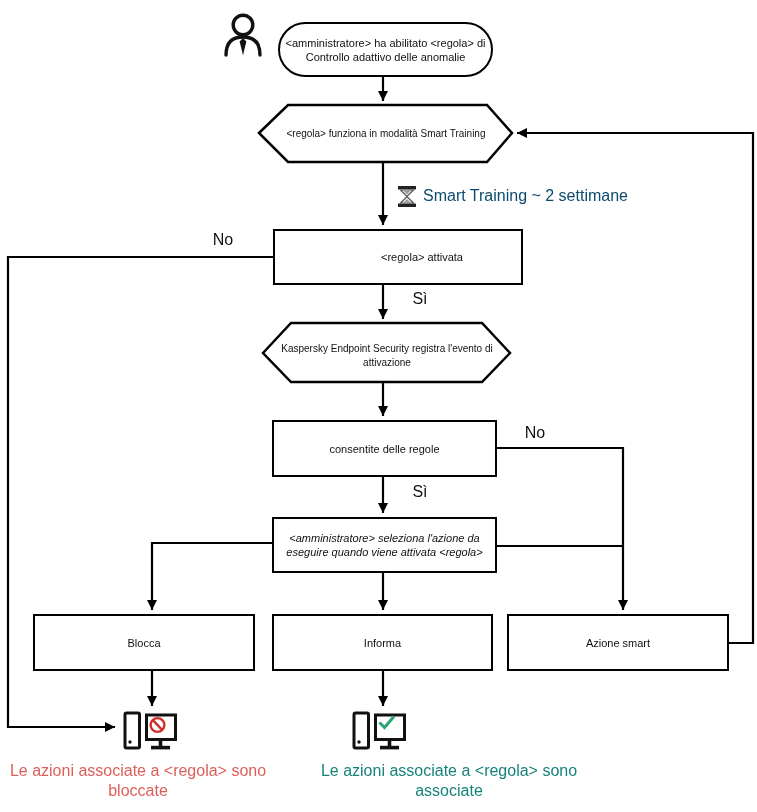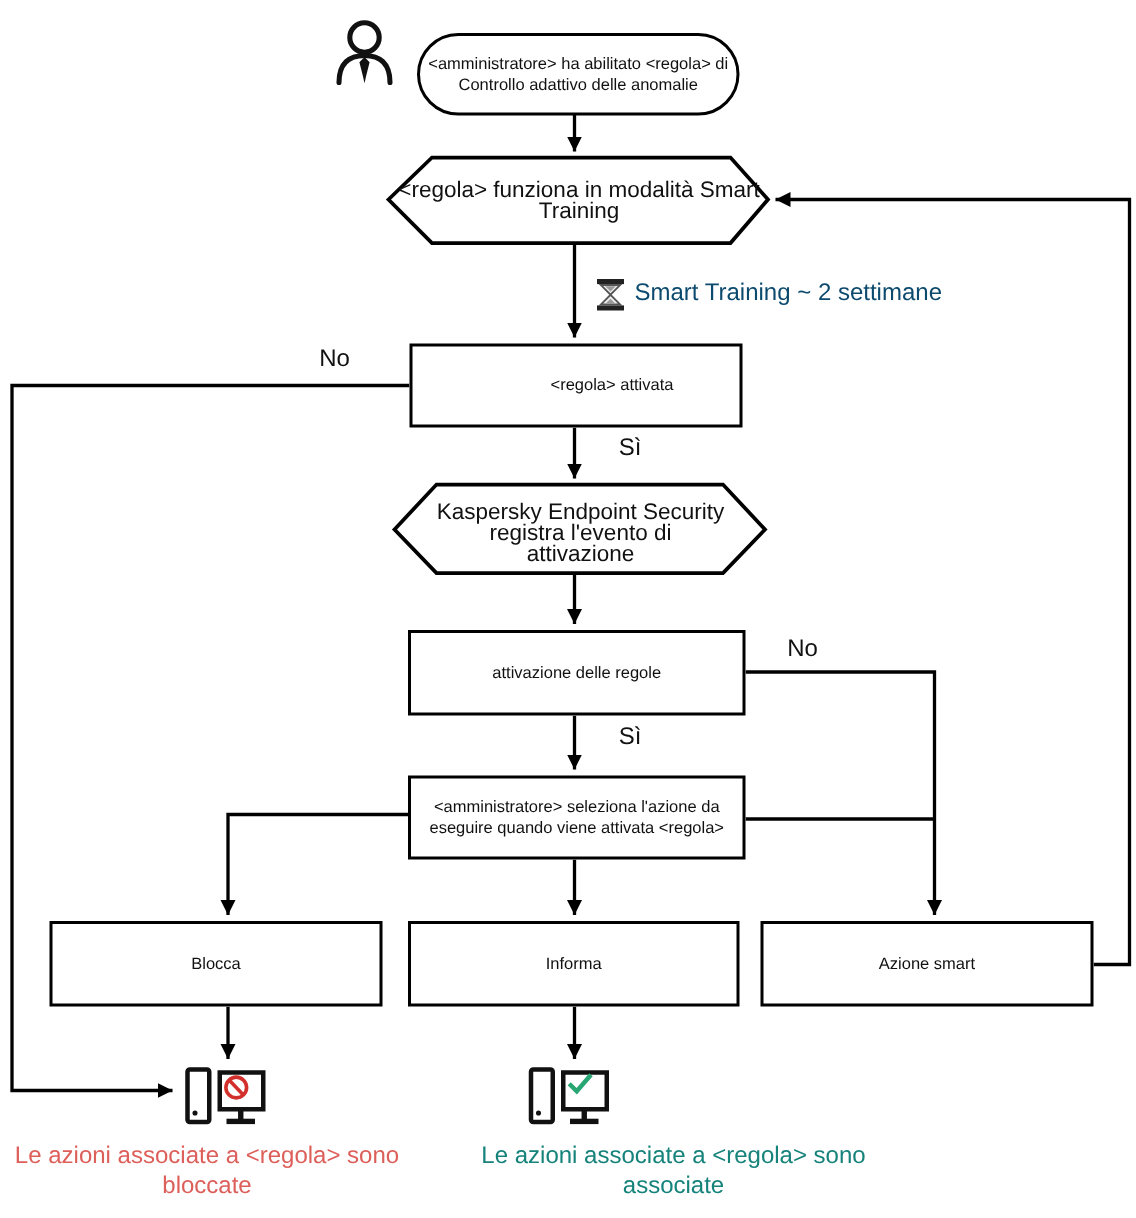--- a/index.html
+++ b/index.html
@@ -9,21 +9,21 @@
   }
   #wires{position:absolute;left:0;top:0;width:757px;height:812px;}
   .node{
     position:absolute;box-sizing:border-box;background:#fff;border:2.5px solid #000;
     display:flex;flex-direction:column;align-items:center;justify-content:center;
     text-align:center;font-size:11px;line-height:14px;color:#111;
   }
   .stadium{border-radius:28px;}
   .hexlabel{
     position:absolute;display:flex;flex-direction:column;align-items:center;justify-content:center;
-    text-align:center;font-size:15px;line-height:14px;color:#111;background:transparent;
+    text-align:center;font-size:10px;line-height:14px;color:#111;background:transparent;
   }
   .edge-label{
     position:absolute;font-size:16px;line-height:18px;color:#111;text-align:center;
   }
   .timer-label{
     position:absolute;font-size:16px;line-height:20px;color:#0c4a6e;white-space:nowrap;
   }
   .outcome{
     position:absolute;font-size:16px;line-height:20px;text-align:center;
   }
@@ -104,37 +104,37 @@
 
   <div class="node stadium" style="left:278px;top:22px;width:215px;height:55px;">
     <div>&lt;amministratore&gt; ha abilitato &lt;regola&gt; di</div>
     <div>Controllo adattivo delle anomalie</div>
   </div>
 
   <div class="hexlabel" style="left:262px;top:105px;width:248px;height:57px;">&lt;regola&gt; funziona in modalità Smart Training</div>
 
   <div class="timer-label" style="left:423px;top:186px;">Smart Training ~ 2 settimane</div>
 
-  <div class="node" style="left:273px;top:229px;width:222px;height:56px;padding-left:48px;">&lt;regola&gt; attivata</div>
+  <div class="node" style="left:273px;top:229px;width:250px;height:56px;padding-left:48px;">&lt;regola&gt; attivata</div>
 
   <div class="edge-label" style="left:203px;top:231px;width:40px;">No</div>
   <div class="edge-label" style="left:402px;top:290px;width:36px;">Sì</div>
   <div class="edge-label" style="left:515px;top:424px;width:40px;">No</div>
   <div class="edge-label" style="left:402px;top:483px;width:36px;">Sì</div>
 
   <div class="hexlabel" style="left:265px;top:323px;width:244px;height:65px;">
     <div>Kaspersky Endpoint Security registra l'evento di</div>
     <div>attivazione</div>
   </div>
 
   <div class="node" style="left:272px;top:420px;width:225px;height:57px;">
-    <div>attivazione delle regole</div>
+    <div>consentite delle regole</div>
   </div>
 
-  <div class="node" style="left:272px;top:517px;width:225px;height:56px;">
+  <div class="node" style="left:272px;top:517px;width:225px;height:56px;font-style:italic;">
     <div>&lt;amministratore&gt; seleziona l'azione da</div>
     <div>eseguire quando viene attivata &lt;regola&gt;</div>
   </div>
 
   <div class="node" style="left:33px;top:614px;width:222px;height:57px;text-align:right;">Blocca</div>
   <div class="node" style="left:272px;top:614px;width:221px;height:57px;">Informa</div>
   <div class="node" style="left:507px;top:614px;width:222px;height:57px;">Azione smart</div>
 
   <div class="outcome" style="left: -2px; top: 761px; width: 280px; color: rgb(221, 95, 90);">
     <div>Le azioni associate a &lt;regola&gt; sono</div>

